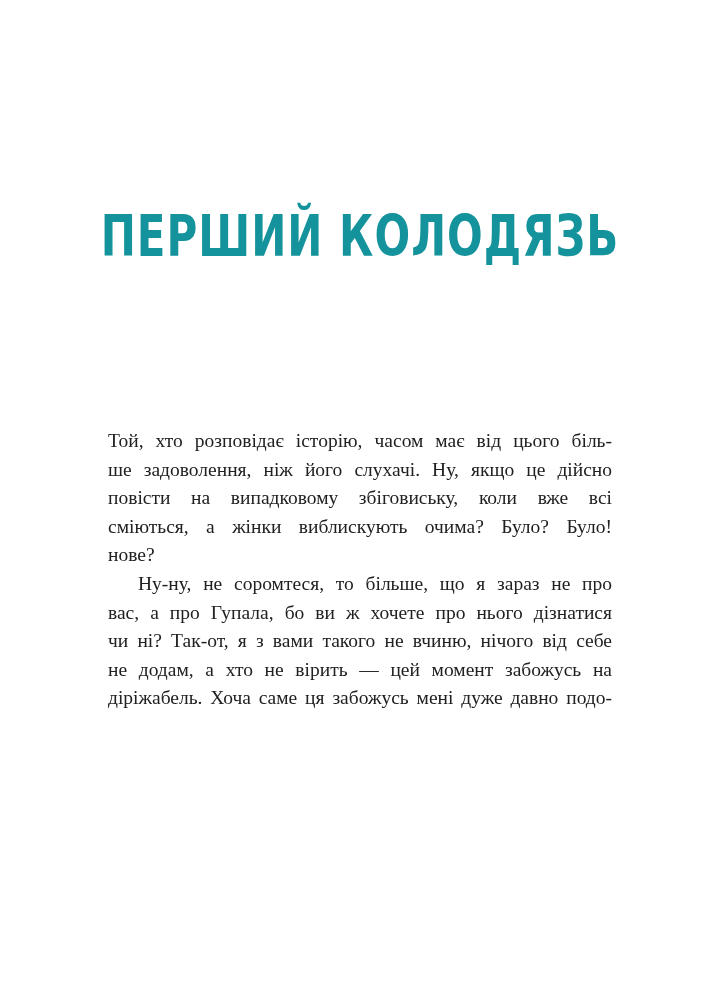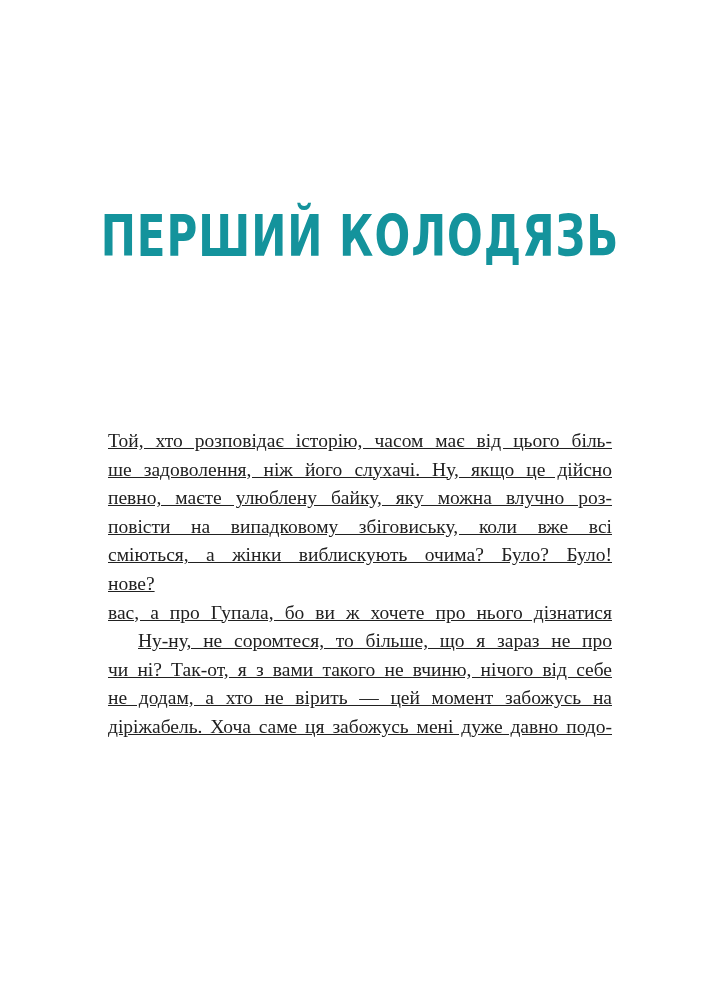--- a/index.html
+++ b/index.html
@@ -38,21 +38,20 @@
     width: 504px;
     font-family: "Liberation Serif", serif;
     font-size: 19.5px;
     line-height: 28.6px;
     color: #212121;
   }
   .line {
     text-align: justify;
     text-align-last: justify;
     white-space: normal;
-    text-decoration: underline;
   }
   .line.flush {
     text-align-last: left;
   }
   .line.indented {
     text-indent: 30px;
   }
   .page-number {
     position: absolute;
     top: 900px;
@@ -66,25 +65,24 @@
 </style>
 </head>
 <body>
 
 <div class="page">
   <h1 class="chapter-title" style="color: rgb(20, 147, 156);">ПЕРШИЙ КОЛОДЯЗЬ</h1>
 
   <div class="body-text">
       <div class="line">Той, хто розповідає історію, часом має від цього біль-</div>
       <div class="line">ше задоволення, ніж його слухачі. Ну, якщо це дійсно</div>
-      <div class="line">певно, маєте улюблену байку, яку можна влучно роз-</div>
       <div class="line">повісти на випадковому збіговиську, коли вже всі</div>
       <div class="line">сміються, а жінки виблискують очима? Було? Було!</div>
       <div class="line flush">нове?</div>
+      <div class="line indented">Ну-ну, не соромтеся, то більше, що я зараз не про</div>
       <div class="line">вас, а про Гупала, бо ви ж хочете про нього дізнатися</div>
-      <div class="line indented">Ну-ну, не соромтеся, то більше, що я зараз не про</div>
       <div class="line">чи ні? Так-от, я з вами такого не вчиню, нічого від себе</div>
       <div class="line">не додам, а хто не вірить — цей момент забожусь на</div>
       <div class="line">діріжабель. Хоча саме ця забожусь мені дуже давно подо-</div>
     </div>
 
   <div class="page-number">10</div>
 </div>
 
 </body></html>

